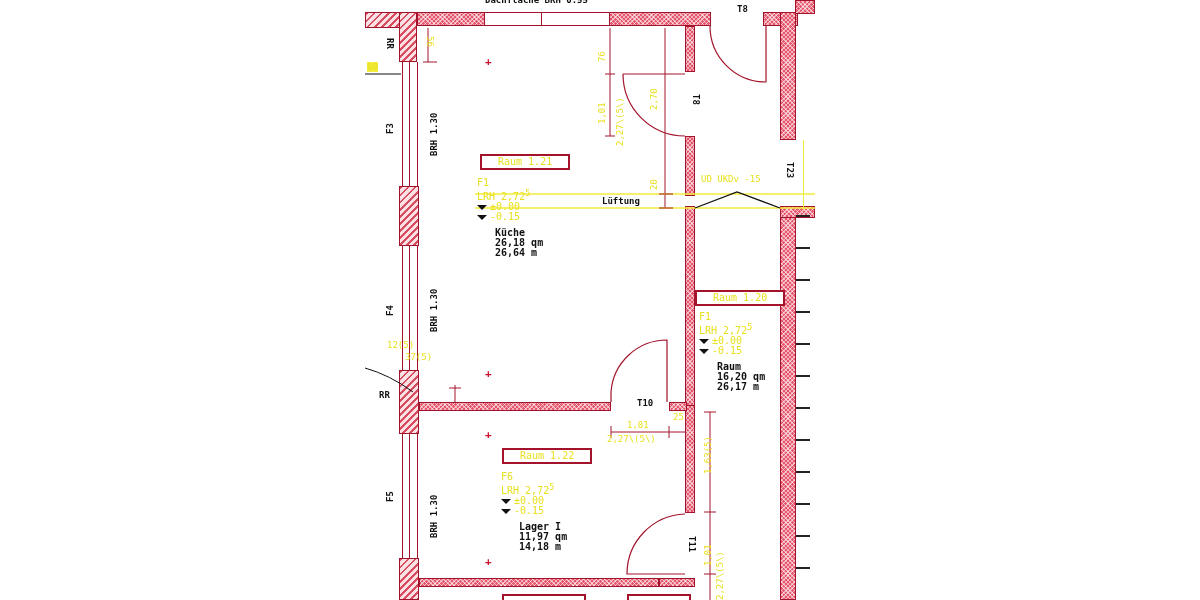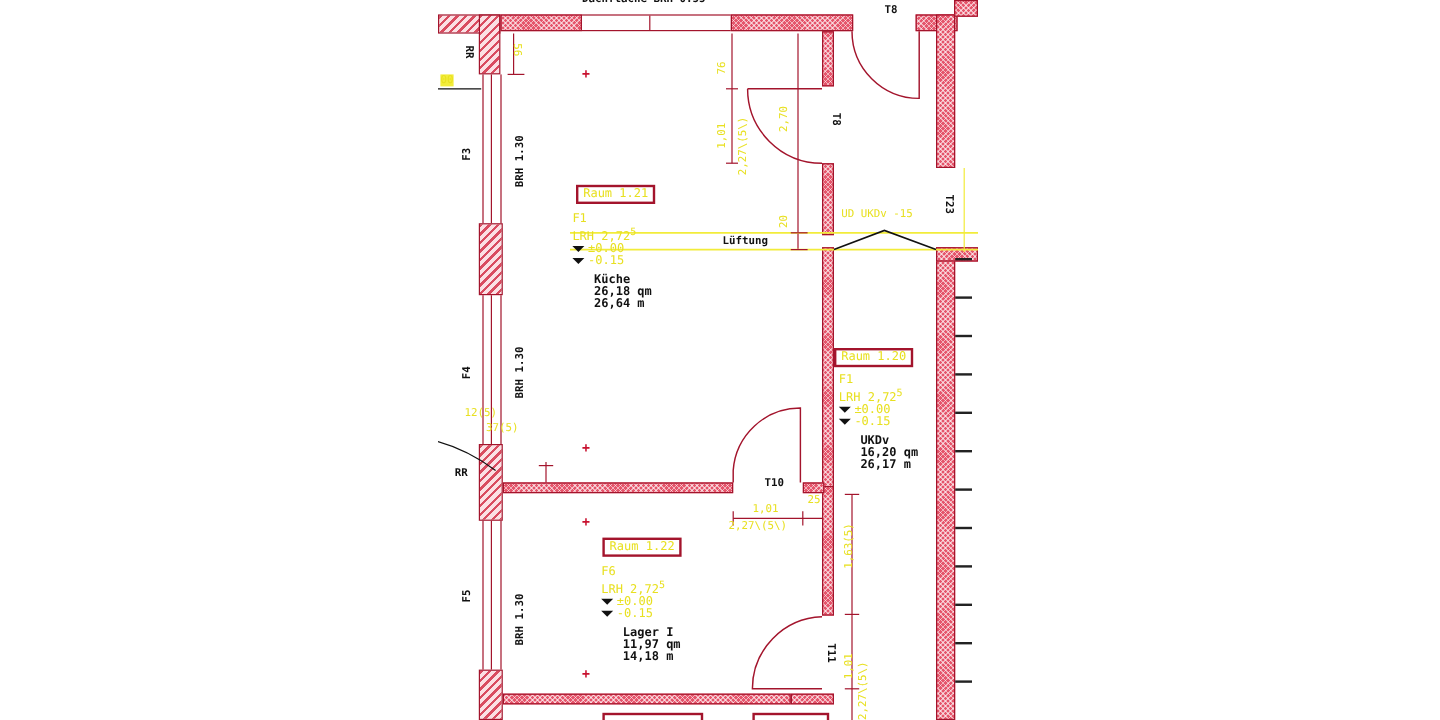--- a/index.html
+++ b/index.html
@@ -11,21 +11,21 @@
     border:1px solid #a3142c;box-sizing:border-box;}
   .hatch{position:absolute;background:repeating-linear-gradient(135deg,#d94c60 0 2px,#fbe0e4 2px 5px);border:1px solid #a3142c;box-sizing:border-box;}
   .win{position:absolute;border-left:1px solid #a3142c;border-right:1px solid #a3142c;box-sizing:border-box;}
   .win::before{content:"";position:absolute;left:45%;top:0;bottom:0;border-left:1px solid #a3142c;}
   .line{position:absolute;background:#a3142c;}
   .yline{position:absolute;background:#f2ec3a;}
   .label-dark{position:absolute;color:#111;font-size:9px;font-weight:bold;line-height:10px;white-space:nowrap;}
   .label-y{position:absolute;color:#e8e020;font-size:9px;line-height:10px;white-space:nowrap;}
   .rot{transform:rotate(-90deg);transform-origin:left top;}
   .rot90{transform:rotate(90deg);transform-origin:left top;}
-  .roombox{position:absolute;border:2px solid #a3142c;color:#e8e020;font-size:10px;line-height:12px;padding:0 4px;white-space:nowrap;background:#fff;}
+  .roombox{position:absolute;border:2px solid #a3142c;color:#e8e020;font-size:10px;line-height:12px;padding:0 16px;white-space:nowrap;background:#fff;}
   .plus{position:absolute;color:#c8102e;font-size:11px;line-height:11px;font-weight:bold;}
   .room-info{position:absolute;font-size:10px;line-height:10px;}
   .room-info .y{color:#e8e020;}
   .room-info .d{color:#111;font-weight:bold;padding-left:18px;}
   .tri{display:inline-block;width:0;height:0;border-left:5px solid transparent;border-right:5px solid transparent;border-top:5px solid #111;vertical-align:middle;margin-right:3px;}
   svg{position:absolute;left:0;top:0;overflow:visible;}
 </style>
 </head>
 <body>
 
@@ -163,21 +163,21 @@
     <div class="d">26,18 qm</div>
     <div class="d">26,64 m</div>
   </div>
 
   <div class="roombox" style="left:330px;top:290px;">Raum 1.20</div>
   <div class="room-info" style="left:334px;top:312px;">
     <div class="y">F1</div>
     <div class="y"><span>LRH 2,72</span><sup>5</sup></div>
     <div class="y"><span class="tri"></span><span>±0.00</span></div>
     <div class="y"><span class="tri"></span><span>-0.15</span></div>
-    <div class="d" style="margin-top:6px;">UKDv</div>
+    <div class="d" style="margin-top:6px;">Raum</div>
     <div class="d">16,20 qm</div>
     <div class="d">26,17 m</div>
   </div>
 
   <div class="label-dark" style="left:272px;top:398px;">T10</div>
   <div class="label-y" style="left:262px;top:420px;">1,01</div>
   <div class="label-y" style="left:242px;top:434px;">2,27\(5\)</div>
   <div class="label-y" style="left:308px;top:412px;">25</div>
   <div class="label-y rot" style="left:338px;top:474px;">1,63(5)</div>
   <div class="label-y rot" style="left:338px;top:566px;">1,01</div>

